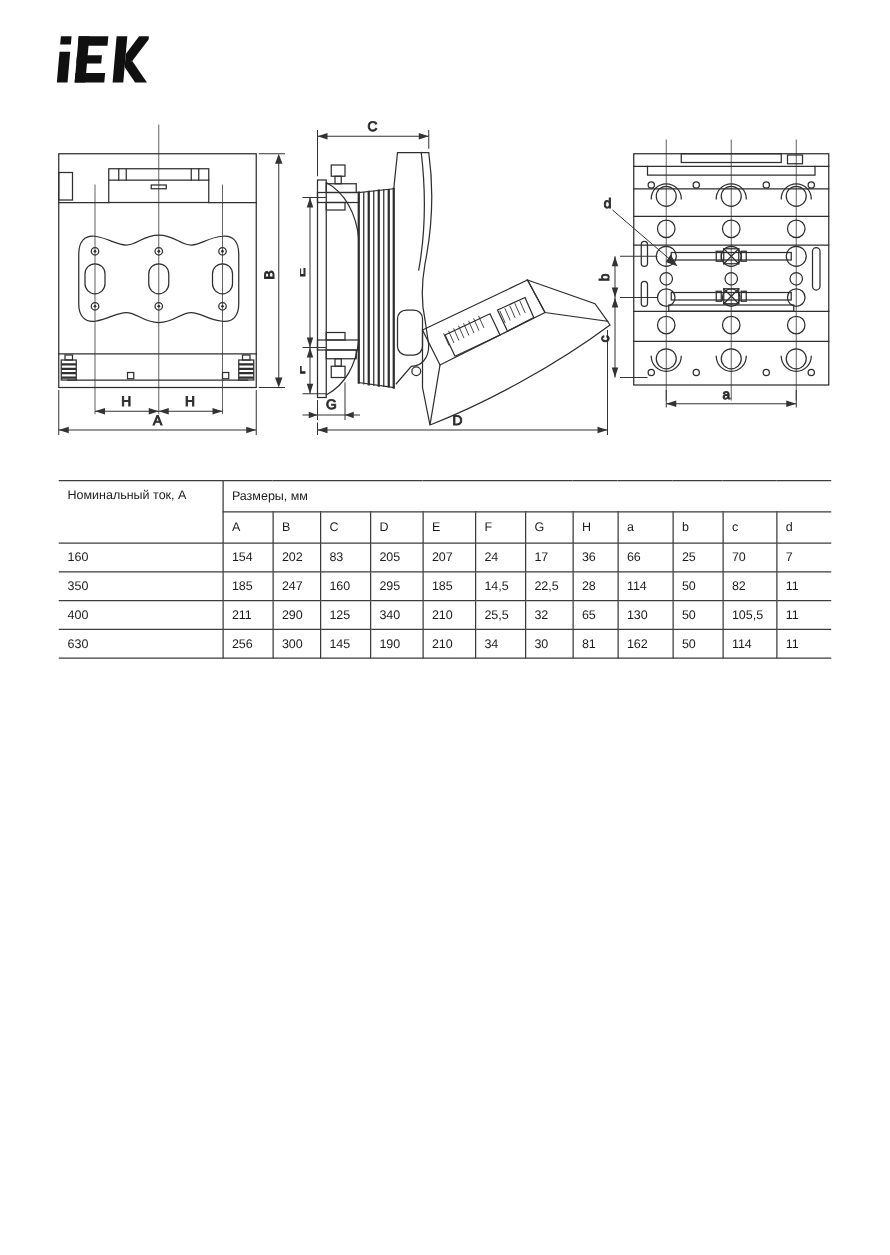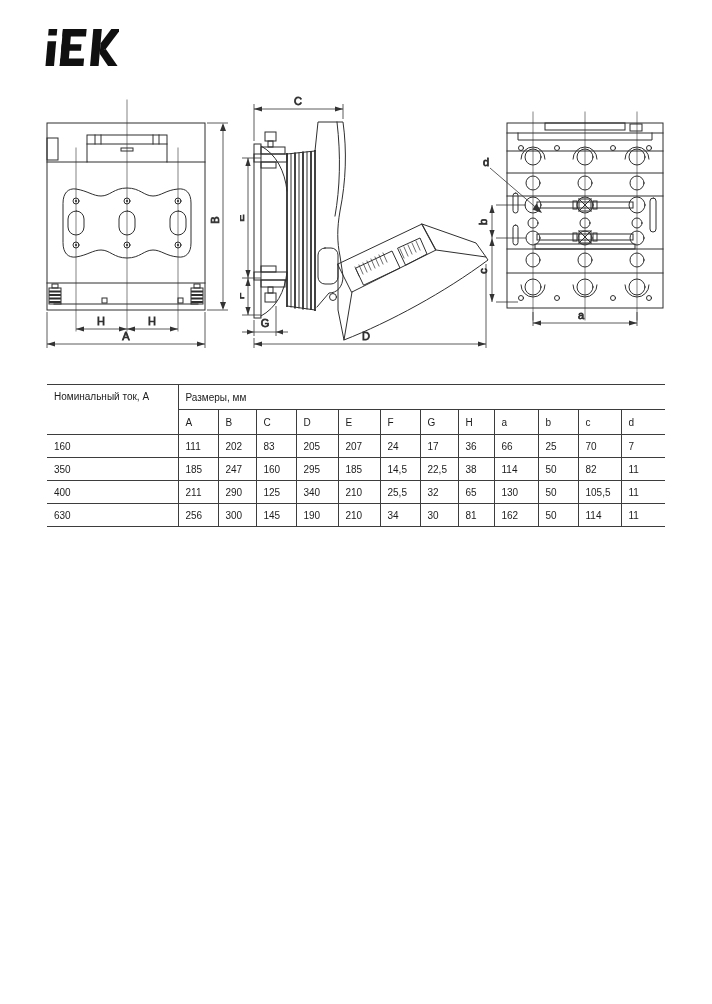--- a/index.html
+++ b/index.html
@@ -305,21 +305,21 @@
         <th>H</th>
         <th>a</th>
         <th>b</th>
         <th>c</th>
         <th class="no-right">d</th>
       </tr>
     </thead>
     <tbody>
       <tr>
         <td class="no-left">160</td>
-        <td>111</td>
+        <td>154</td>
         <td>202</td>
         <td>83</td>
         <td>205</td>
         <td>207</td>
         <td>24</td>
         <td>17</td>
         <td>36</td>
         <td>66</td>
         <td>25</td>
         <td>70</td>
@@ -327,21 +327,21 @@
       </tr>
       <tr>
         <td class="no-left">350</td>
         <td>185</td>
         <td>247</td>
         <td>160</td>
         <td>295</td>
         <td>185</td>
         <td>14,5</td>
         <td>22,5</td>
-        <td>38</td>
+        <td>28</td>
         <td>114</td>
         <td>50</td>
         <td>82</td>
         <td class="no-right">11</td>
       </tr>
       <tr>
         <td class="no-left">400</td>
         <td>211</td>
         <td>290</td>
         <td>125</td>

